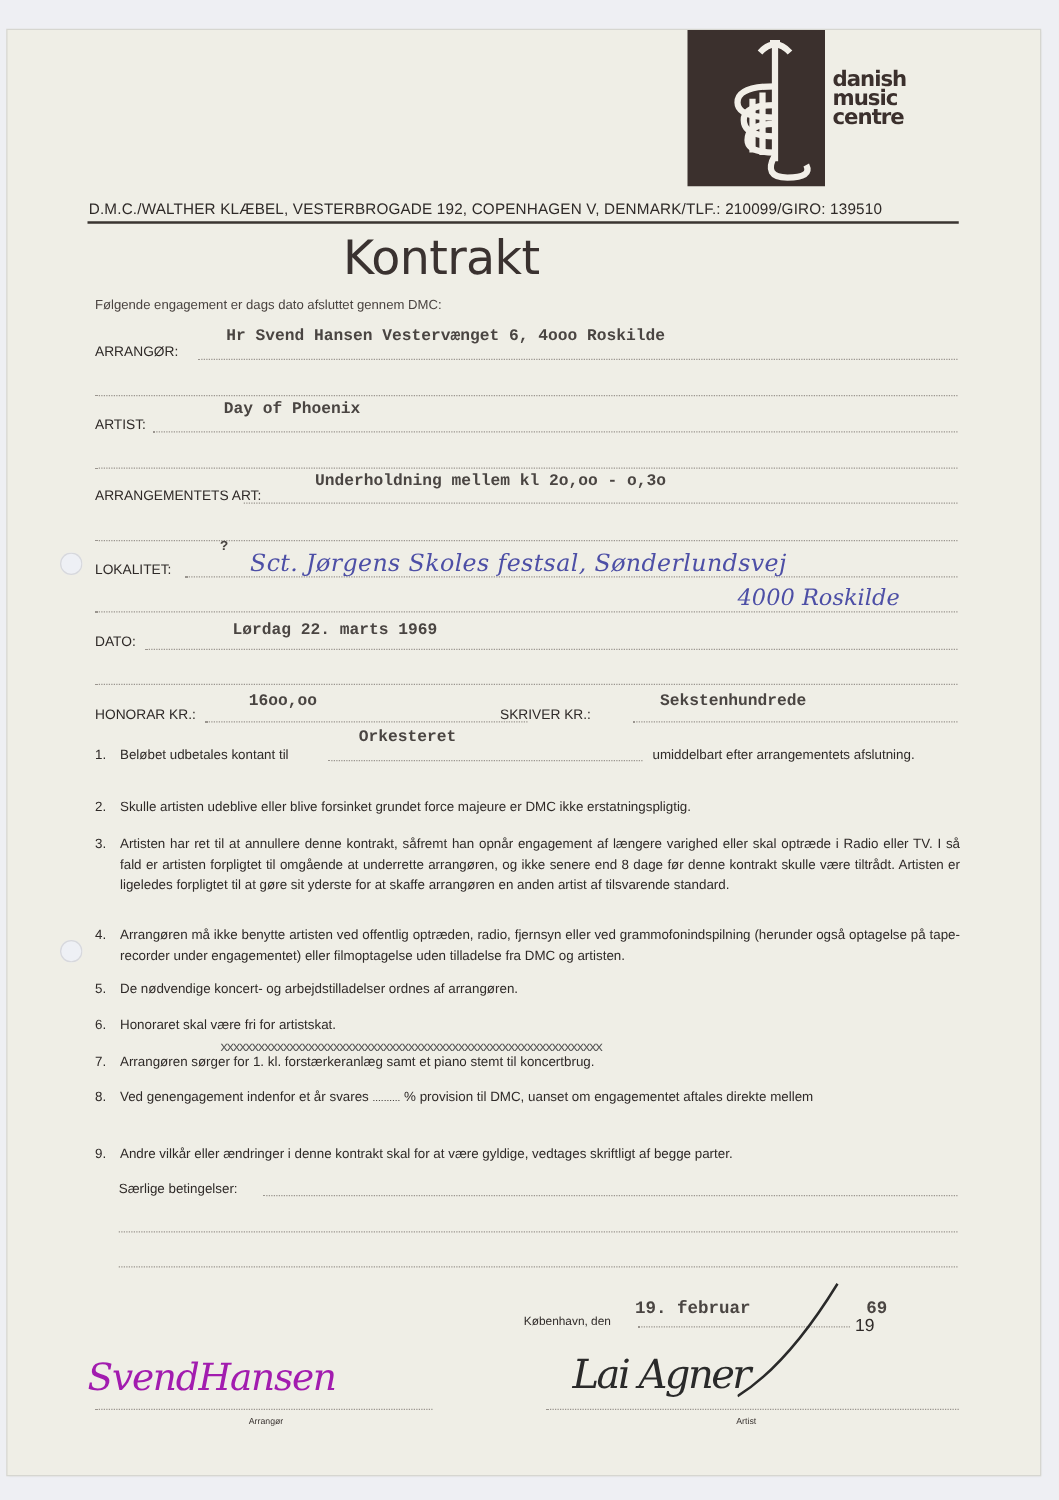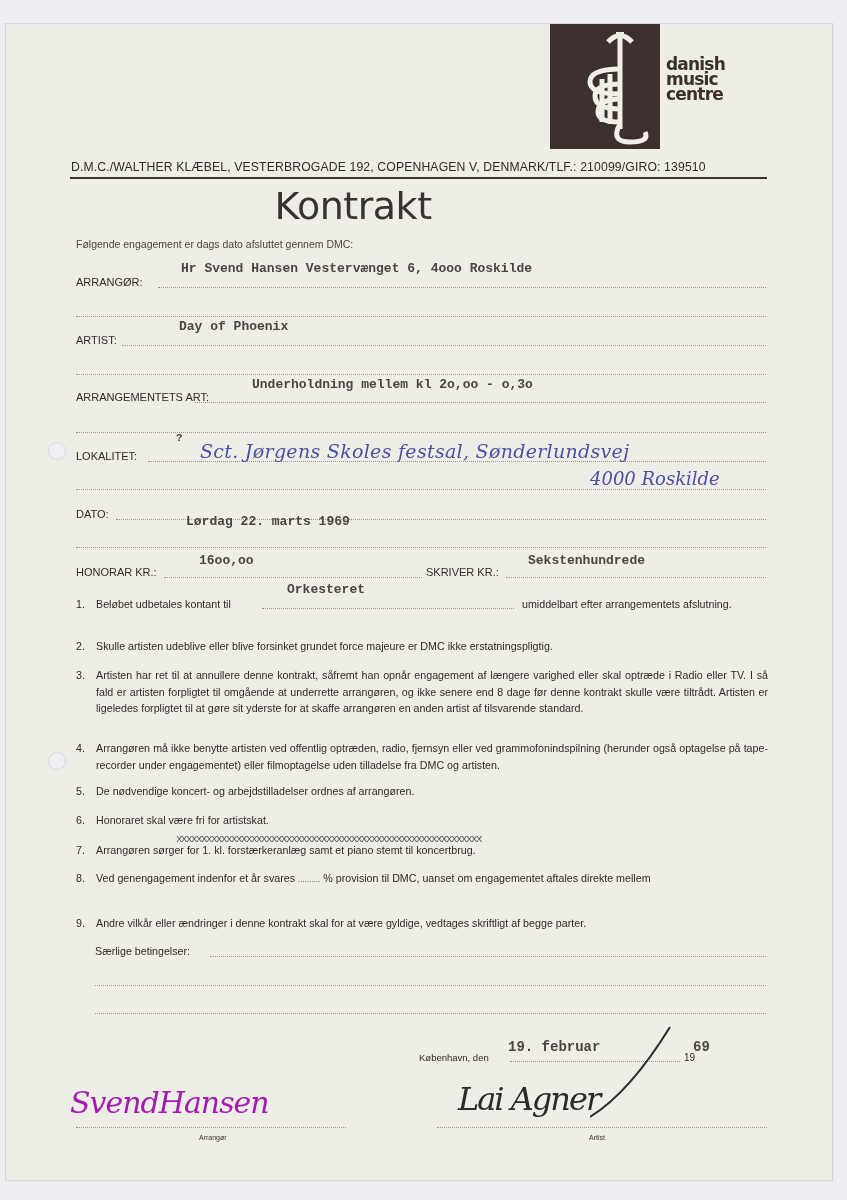--- a/index.html
+++ b/index.html
@@ -117,27 +117,27 @@
 
 <div class="label" style="left:76px; top:450px;">LOKALITET:</div>
 <div class="dots" style="left:148px; width:618px; top:461px;"></div>
 <div class="typed" style="left:176px; top:432px; font-size:11px;">?</div>
 <div class="hand" style="left:200px; top:440px; font-size:19px; letter-spacing:0.3px;">Sct. Jørgens Skoles festsal, Sønderlundsvej</div>
 <div class="hand" style="left:590px; top:468px; font-size:18px;">4000 Roskilde</div>
 <div class="dots" style="left:76px; width:690px; top:489px;"></div>
 
 <div class="label" style="left:76px; top:508px;">DATO:</div>
 <div class="dots" style="left:116px; width:650px; top:519px;"></div>
-<div class="typed" style="left:186px; top:514px;text-align:right;">Lørdag 22. marts 1969</div>
+<div class="typed" style="left:186px; top:496px;text-align:right;">Lørdag 22. marts 1969</div>
 <div class="dots" style="left:76px; width:690px; top:547px;"></div>
 
 <div class="label" style="left:76px; top:566px;">HONORAR KR.:</div>
 <div class="dots" style="left:164px; width:258px; top:577px;"></div>
 <div class="typed" style="left:199px; top:553px;">16oo,oo</div>
-<div class="label" style="left:426px; top:566px;">SKRIVER KR.:</div>
+<div class="label" style="left:400px; top:566px;">SKRIVER KR.:</div>
 <div class="dots" style="left:506px; width:260px; top:577px;"></div>
 <div class="typed" style="left:528px; top:553px;">Sekstenhundrede</div>
 
 <div class="clause" style="top:596px;">
   <span class="num">1.</span>
   <div class="body">
     <span>Beløbet udbetales kontant til</span>
     <span class="dots" style="position:absolute; left:186px; width:252px; top:12px;"></span>
     <span style="position:absolute; left:446px; top:0;">umiddelbart efter arrangementets afslutning.</span>
   </div>
@@ -193,21 +193,21 @@
 </div>
 
 <div class="label" style="left:95px; top:945px; font-size:10.7px;">Særlige betingelser:</div>
 <div class="dots" style="left:210px; width:556px; top:956px;"></div>
 <div class="dots" style="left:95px; width:671px; top:985px;"></div>
 <div class="dots" style="left:95px; width:671px; top:1013px;"></div>
 
 <div class="typed" style="left:508px; top:1039px; font-size:14px;">19. februar</div>
 <div class="label" style="left:419px; top:1052px; font-size:9.5px;">København, den</div>
 <div class="dots" style="left:510px; width:170px; top:1061px;"></div>
-<div class="label" style="left:684px; top:1052px; font-size:10px;">19</div>
+<div class="label" style="left:684px; top:1052px; font-size:14px;">19</div>
 <div class="typed" style="left:693px; top:1039px; font-size:14px;">69</div>
 
 <div class="hand" style="left:70px; top:1085px; font-size:30px; letter-spacing:-1px; color:#a21caf;">SvendHansen</div>
 <div class="dots" style="left:76px; width:270px; top:1127px;"></div>
 <div class="small" style="left:199px; top:1134px;">Arrangør</div>
 
 <div class="hand" style="left:458px; top:1080px; font-size:32px; color:#2a2a2a; letter-spacing:-2px;">Lai Agner</div>
 <svg style="position:absolute; left:590px; top:1022px;" width="90" height="100" viewBox="0 0 90 100">
   <path d="M0 95 Q40 70 80 5" stroke="#2a2a2a" stroke-width="2" fill="none"></path>
 </svg>

